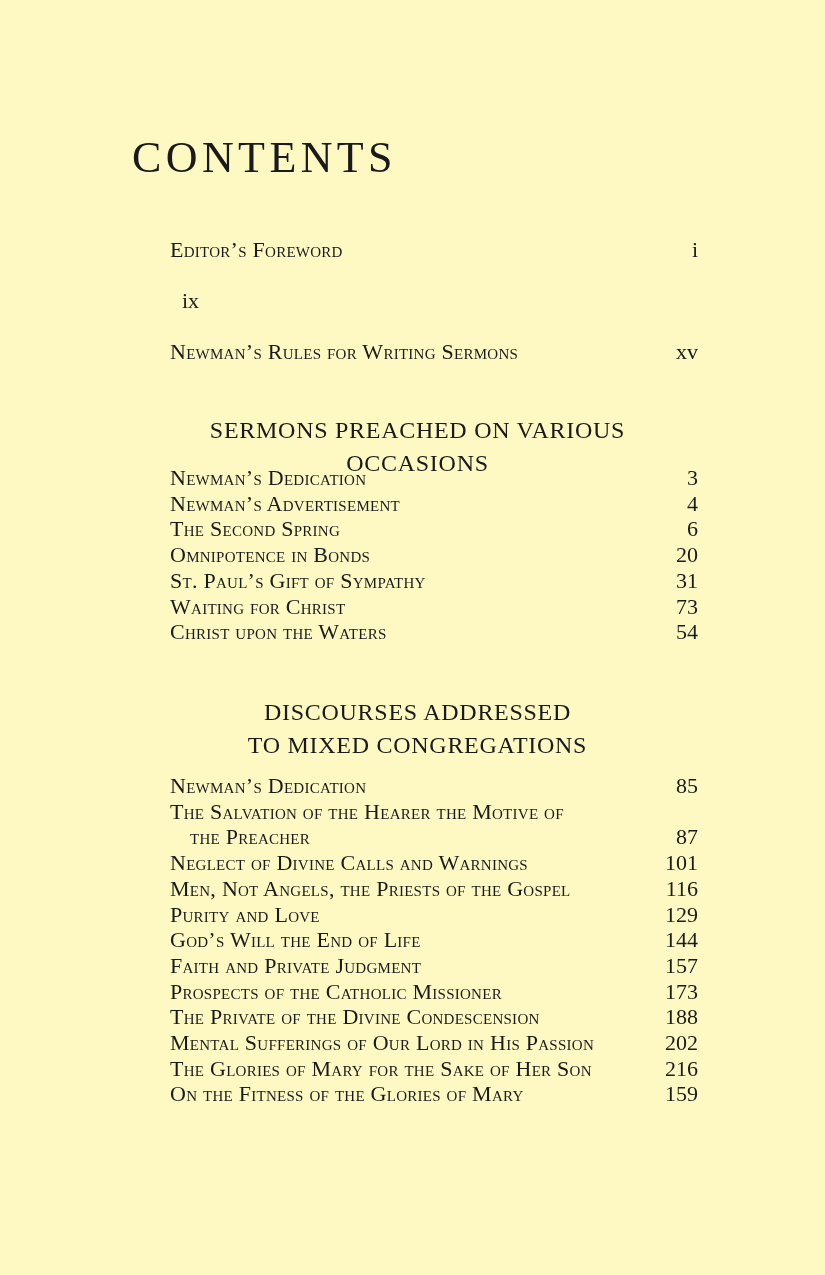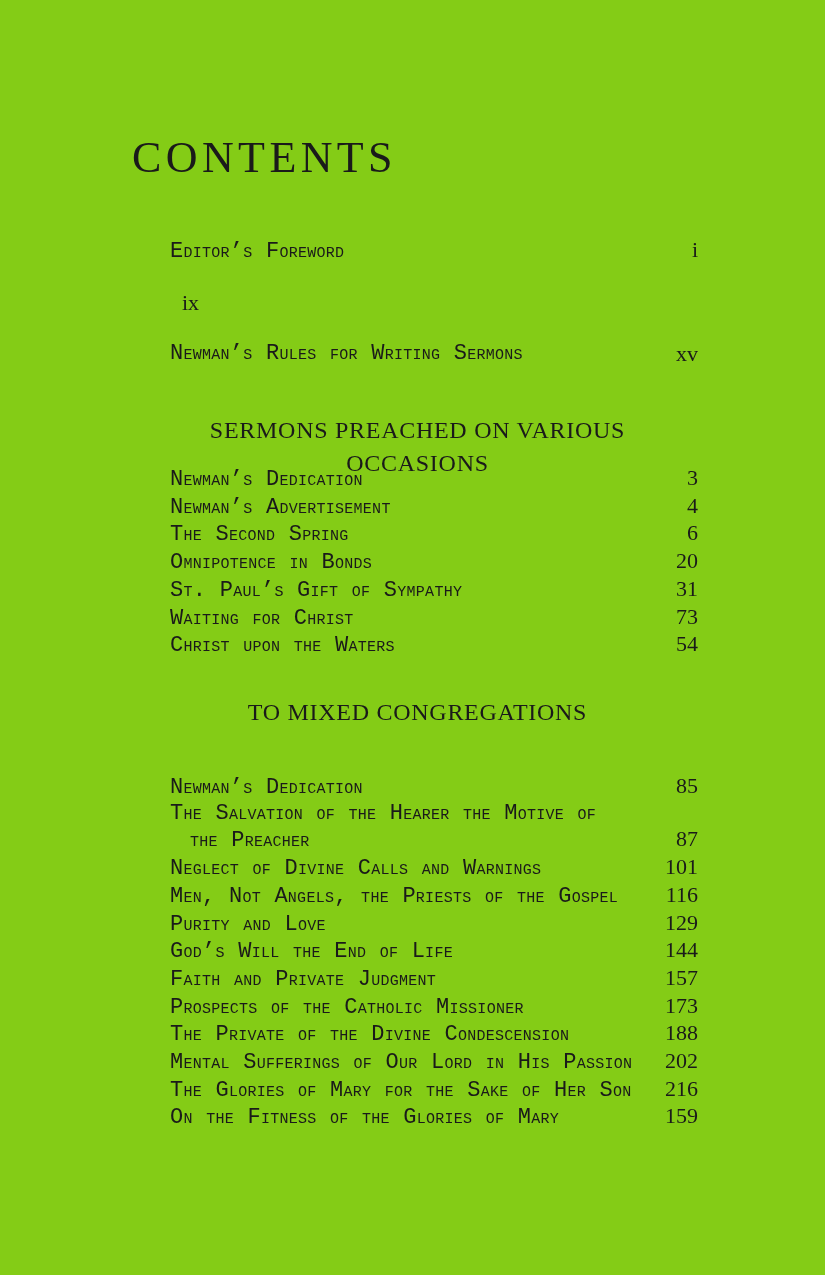--- a/index.html
+++ b/index.html
@@ -5,21 +5,21 @@
   html, body {
     margin: 0;
     padding: 0;
     background: #e8e8e8;
   }
   .page {
     position: relative;
     width: 825px;
     height: 1275px;
     margin: 0 auto;
-    background: #84cc16;
+    background: #fef9c3;
     color: #1a1a1a;
     font-family: "Liberation Serif", "DejaVu Serif", serif;
     overflow: hidden;
   }
   .book-title {
     position: absolute;
     left: 132px;
     top: 136px;
     font-size: 44px;
     line-height: 1;
@@ -41,21 +41,20 @@
   }
   .front-matter .toc-row {
     line-height: 26px;
     margin-bottom: 25px;
   }
   .front-matter .toc-row:last-child { margin-bottom: 0; align-items: flex-end; }
   .entry-label {
     font-variant: small-caps;
     letter-spacing: 0.012em;
     white-space: nowrap;
-    font-family: Liberation Mono, monospace;
   }
   .entry-page {
     text-align: right;
     padding-left: 12px;
     white-space: nowrap;
   }
   .section-heading {
     position: absolute;
     left: 137px;
     width: 561px;
@@ -120,20 +119,21 @@
       <span class="entry-label">Waiting for Christ</span>
       <span class="entry-page">73</span>
     </div>
     <div class="toc-row">
       <span class="entry-label">Christ upon the Waters</span>
       <span class="entry-page">54</span>
     </div>
   </div>
 
   <div class="section-heading section-heading-2">
+    <div>DISCOURSES ADDRESSED</div>
     <div>TO MIXED CONGREGATIONS</div>
   </div>
 
   <div class="toc-block section-entries-2">
     <div class="toc-row">
       <span class="entry-label">Newman’s Dedication</span>
       <span class="entry-page">85</span>
     </div>
     <div class="toc-row">
       <span class="entry-label">The Salvation of the Hearer the Motive of</span>

